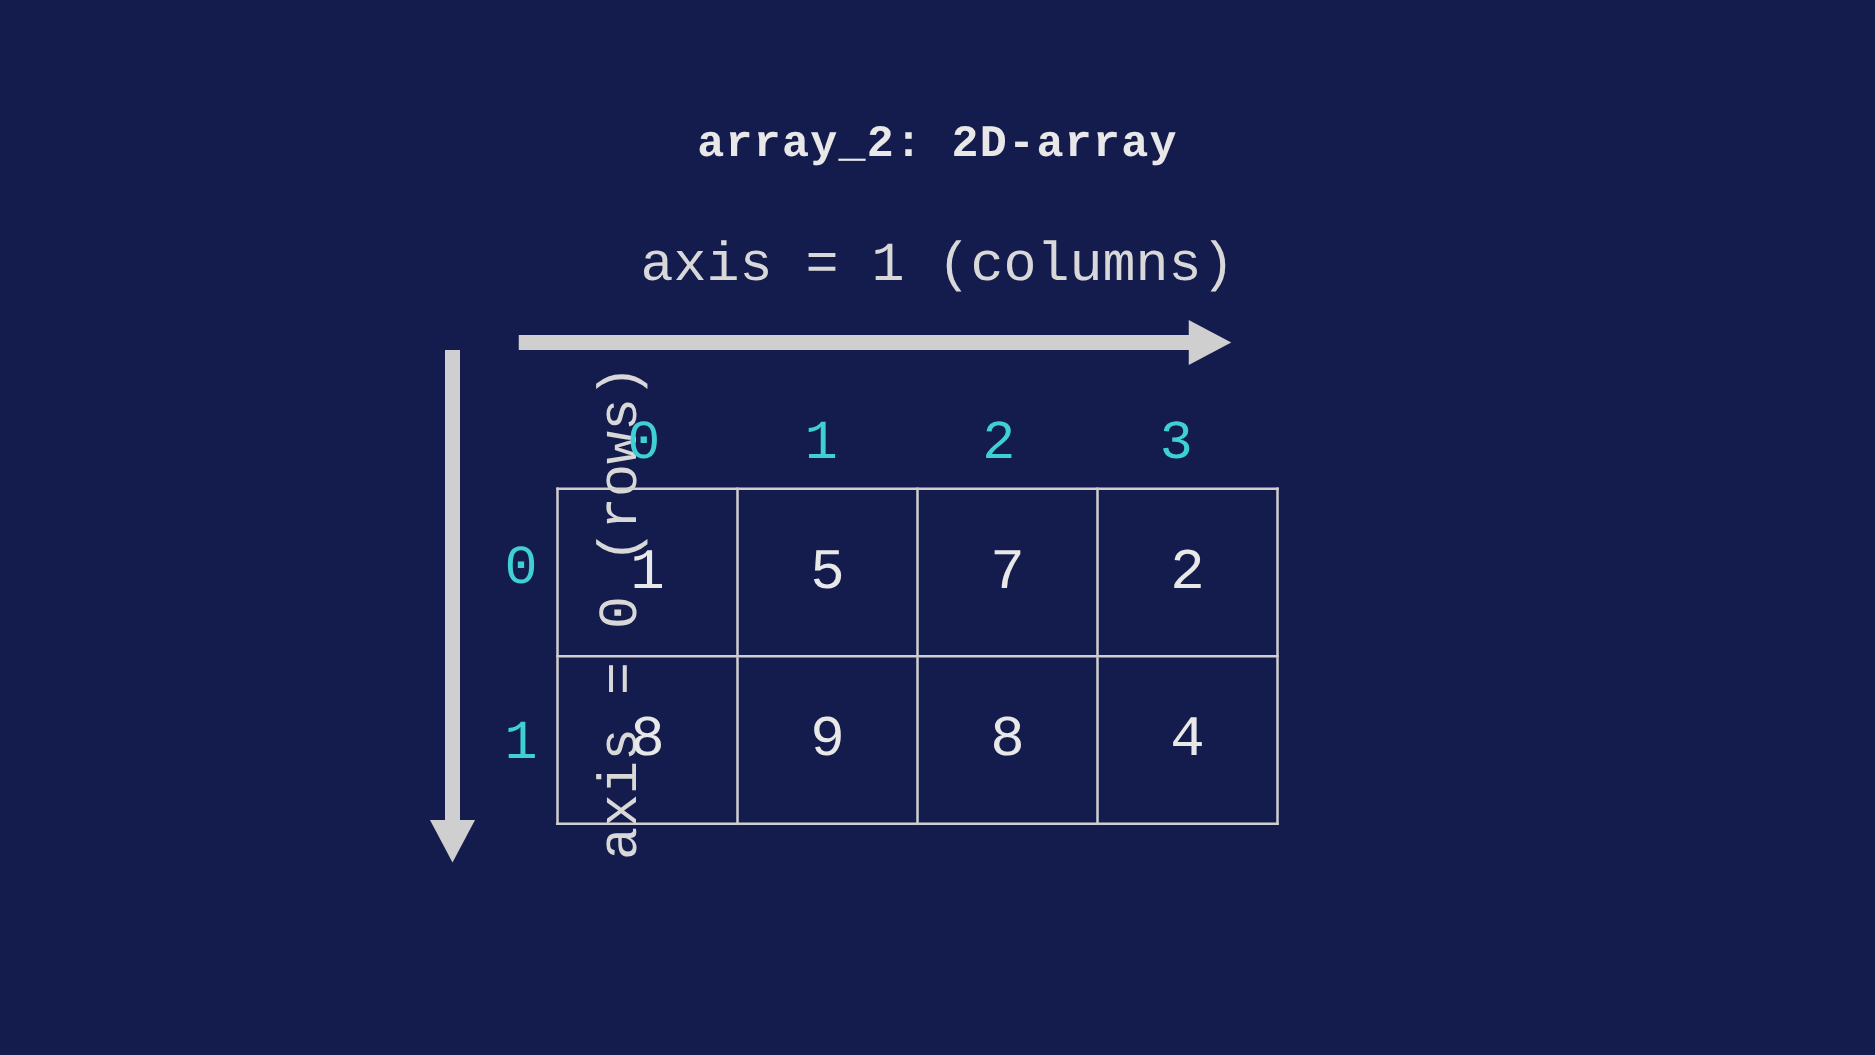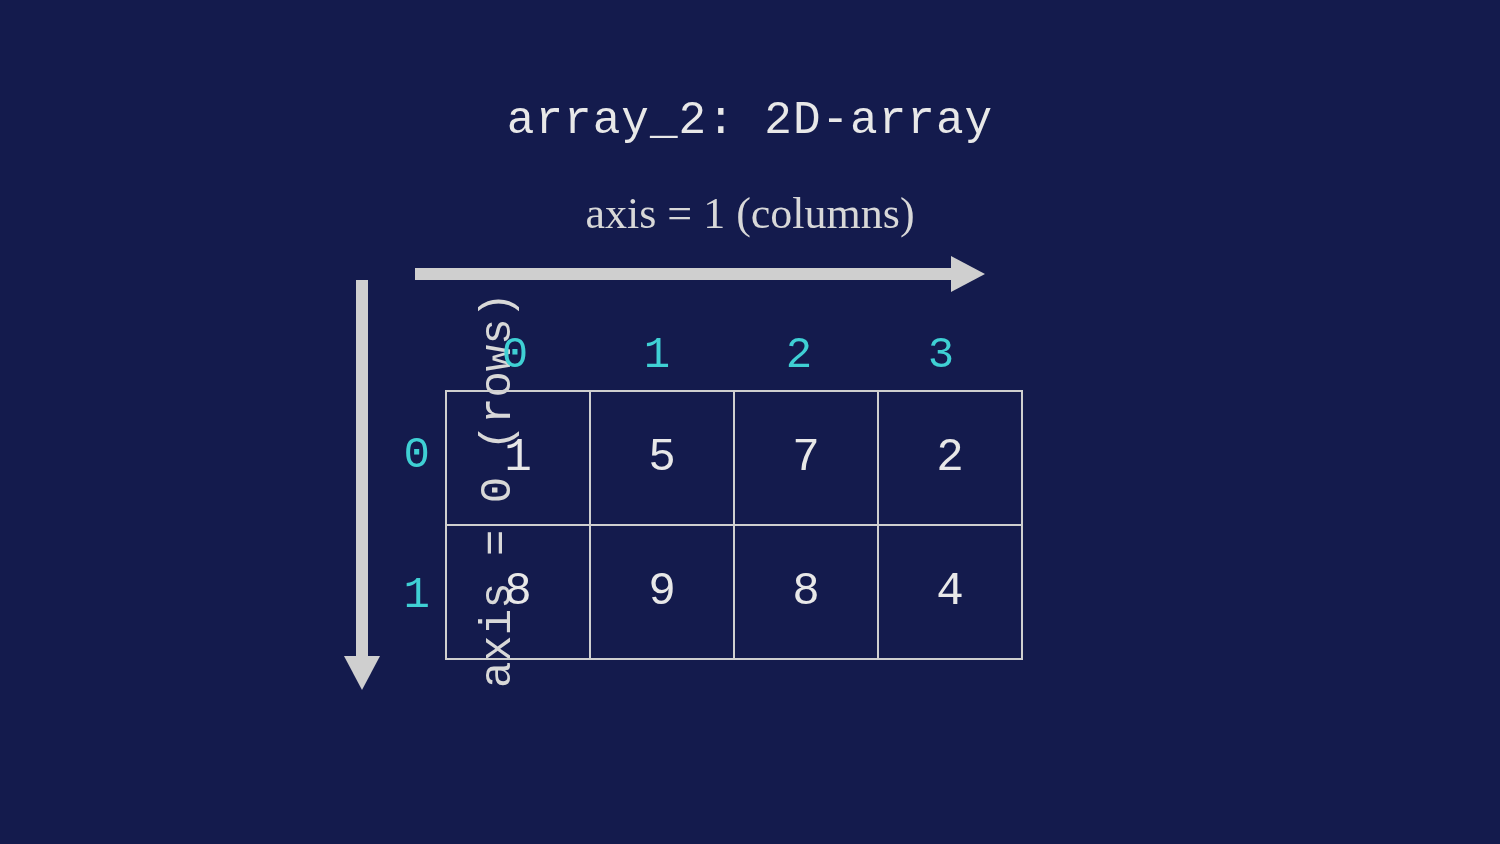--- a/index.html
+++ b/index.html
@@ -16,34 +16,33 @@
     position: relative;
     width: 1500px;
     height: 844px;
   }
   .title {
     position: absolute;
     top: 95px;
     left: 0;
     width: 100%;
     text-align: center;
-    font-size: 46px;
-    font-weight: normal;
+    font-size: 36px;
+    font-weight: bold;
     letter-spacing: 1px;
   }
   .axis-label-h {
     position: absolute;
     top: 188px;
     left: 0;
     width: 100%;
     text-align: center;
     font-size: 44px;
     font-weight: normal;
     color: #d8d8d8;
-    font-family: Liberation Serif, serif;
   }
   .axis-label-v {
     position: absolute;
     left: 300px;
     top: 490px;
     transform: translateY(-50%) rotate(-90deg);
     transform-origin: center;
     font-size: 44px;
     color: #d8d8d8;
     white-space: nowrap;

